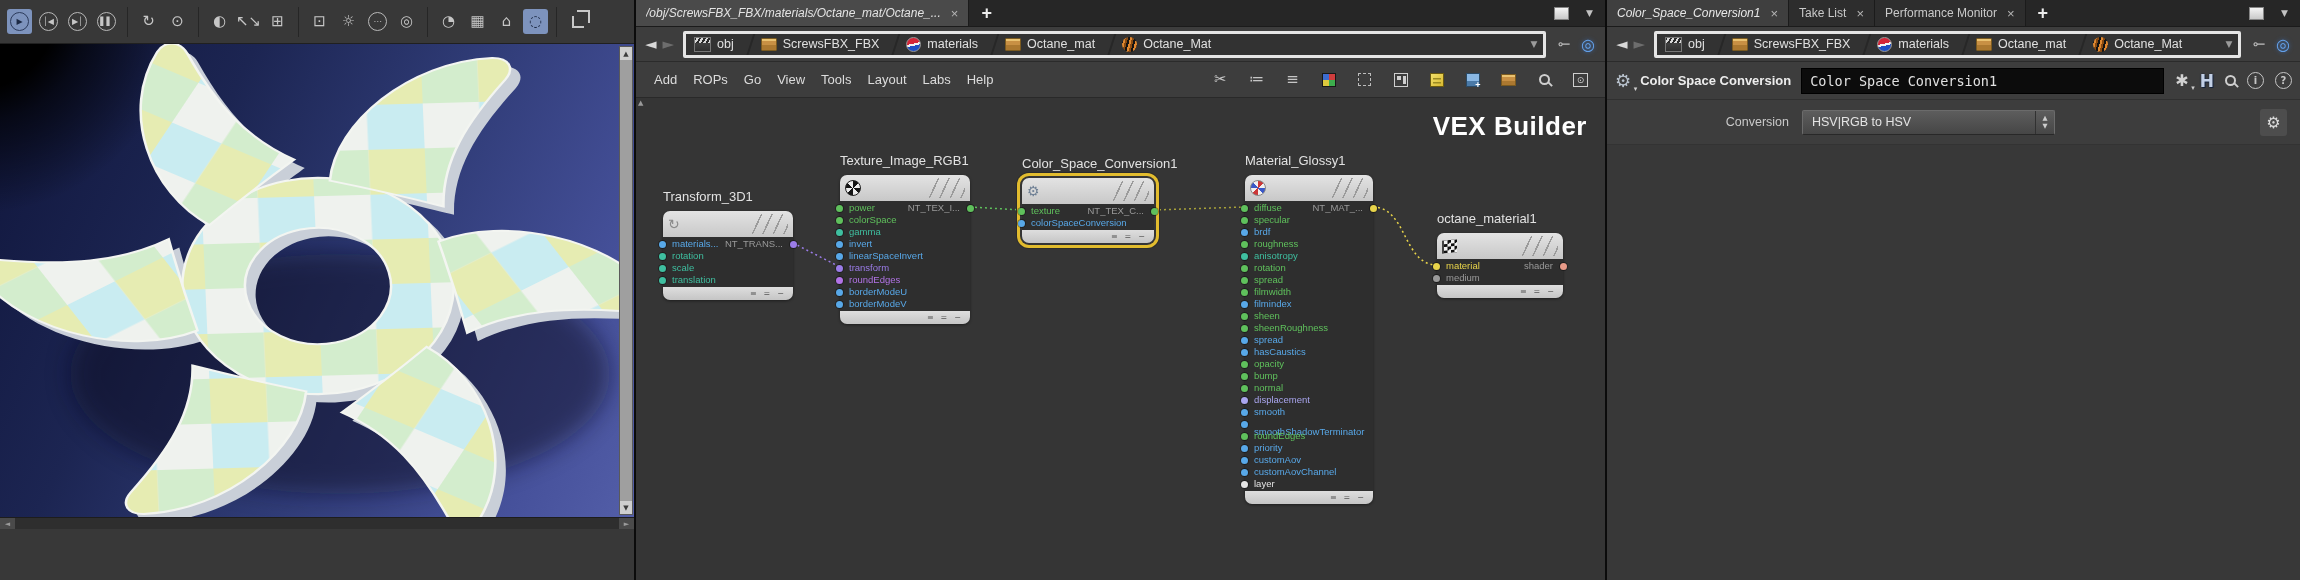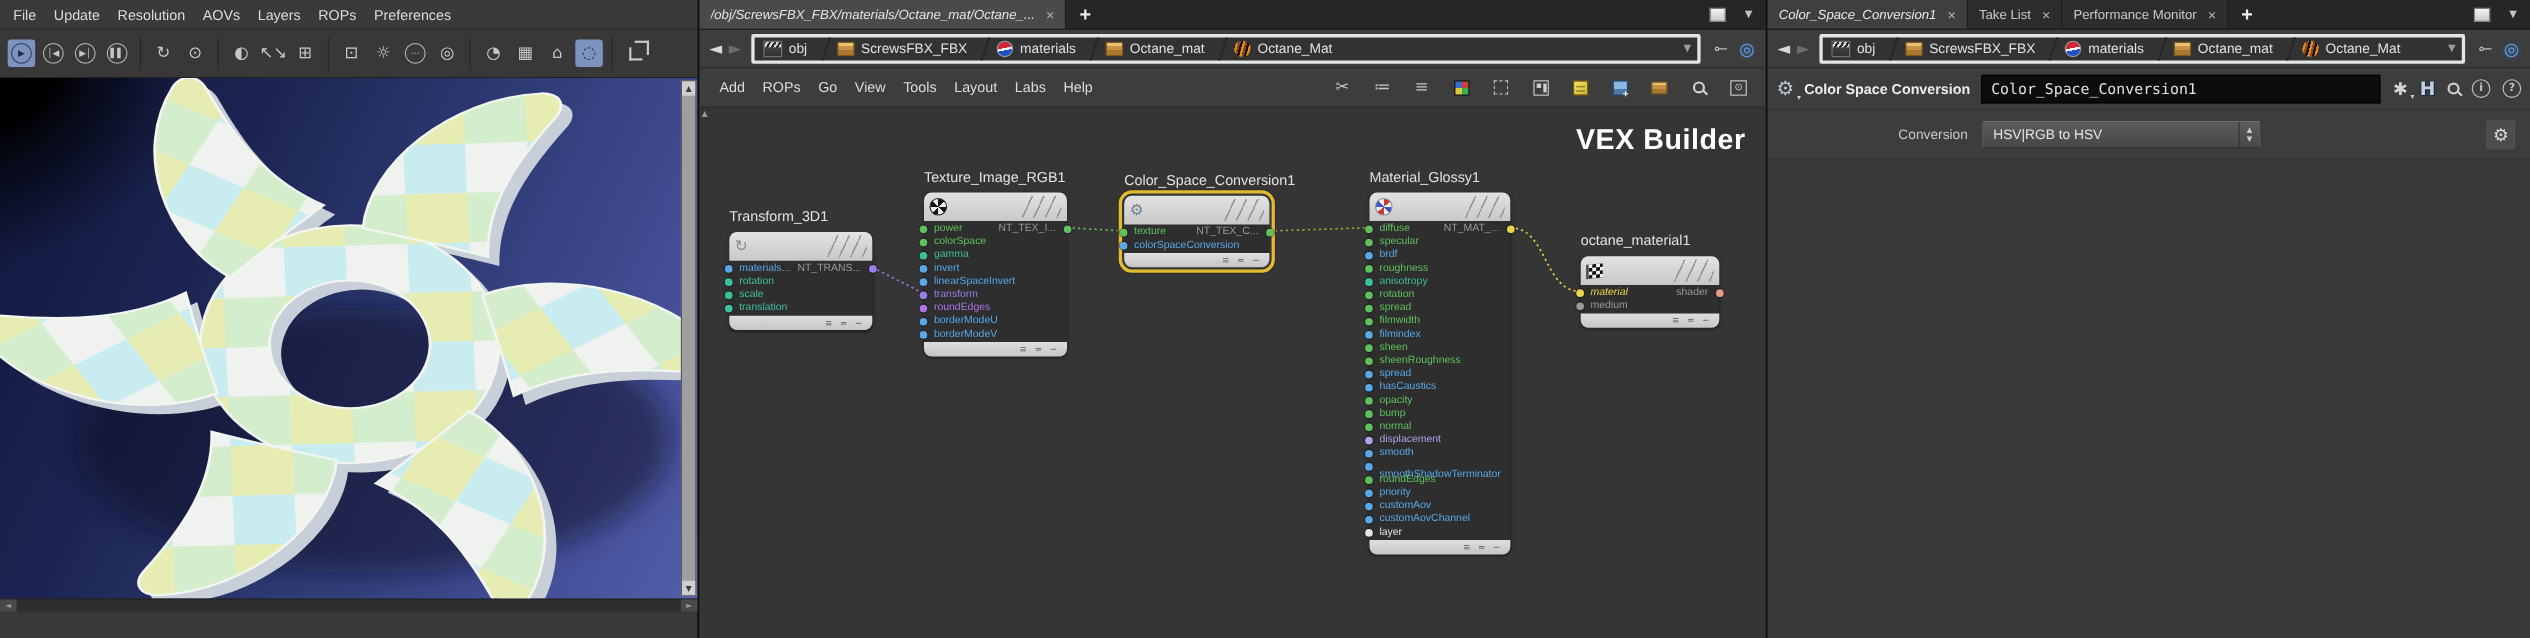--- a/index.html
+++ b/index.html
@@ -129,29 +129,20 @@
   .spin{position:absolute;right:0;top:0;bottom:0;width:19px;border-left:1px solid #313131;display:flex;flex-direction:column;align-items:center;justify-content:center;color:#cccccc;font-size:6.5px;line-height:1.25;font-family:"DejaVu Sans",sans-serif}
   .gear-btn{position:absolute;right:13px;width:27px;height:27px;background:#4d4d4d;border-radius:3px;display:flex;align-items:center;justify-content:center;color:#dadada;font-size:16px;font-family:"DejaVu Sans",sans-serif}
   .pp-body{flex:1;background:#383838}
 </style>
 </head>
 <body>
 
 <div id="app">
 
   <div class="panel" id="render-panel">
-    <div class="rv-menubar" id="rv-menu">
-        <span class="menu-item">File</span>
-        <span class="menu-item">Update</span>
-        <span class="menu-item">Resolution</span>
-        <span class="menu-item">AOVs</span>
-        <span class="menu-item">Layers</span>
-        <span class="menu-item">ROPs</span>
-        <span class="menu-item">Preferences</span>
-      </div>
     <div class="rv-toolbar" id="rv-toolbar">
         <div class="ico act">
           <span class="circ">▶</span>
         </div>
         <div class="ico">
           <span class="circ">│◀</span>
         </div>
         <div class="ico">
           <span class="circ">▶│</span>
         </div>
@@ -573,21 +564,21 @@
         </div>
         <div class="node-title" style="left: 801px; top: 113px;">octane_material1</div>
         <div class="node" style="left: 801px; top: 135px; width: 126px;">
           <div class="node-header">
             <span class="ni ni-flag"></span>
             <span class="slashes"></span>
           </div>
           <div class="node-body">
             <div class="prow">
               <span class="pdot" style="background: rgb(232, 212, 74);"></span>
-              <span class="pname" style="color: rgb(232, 212, 74); font-style: italic;">material</span>
+              <span class="pname" style="color: rgb(232, 212, 74);">material</span>
               <span class="outlabel">shader</span>
               <span class="outdot" style="background: rgb(232, 154, 136);"></span>
             </div>
             <div class="prow">
               <span class="pdot" style="background: rgb(154, 154, 154);"></span>
               <span class="pname" style="color: rgb(154, 154, 154);">medium</span>
             </div>
           </div>
           <div class="node-footer">
             <span class="fg">≡</span>

